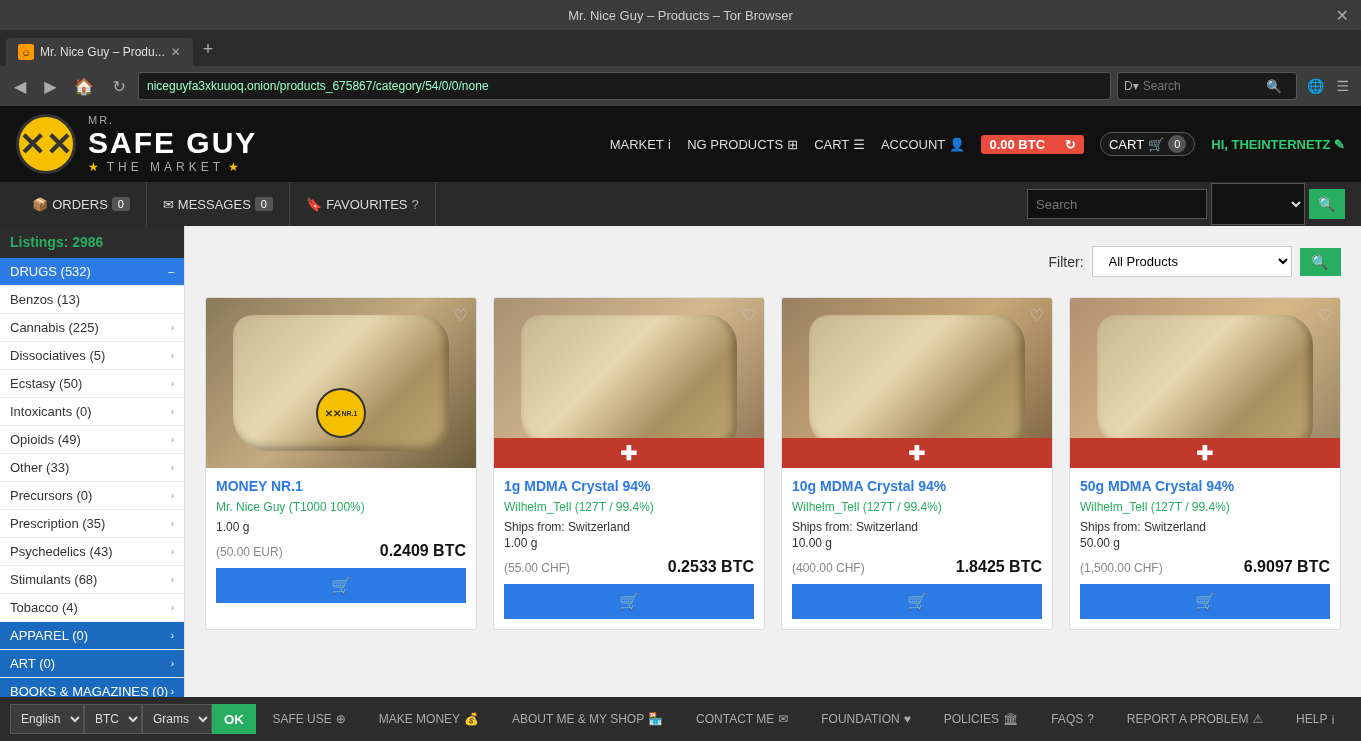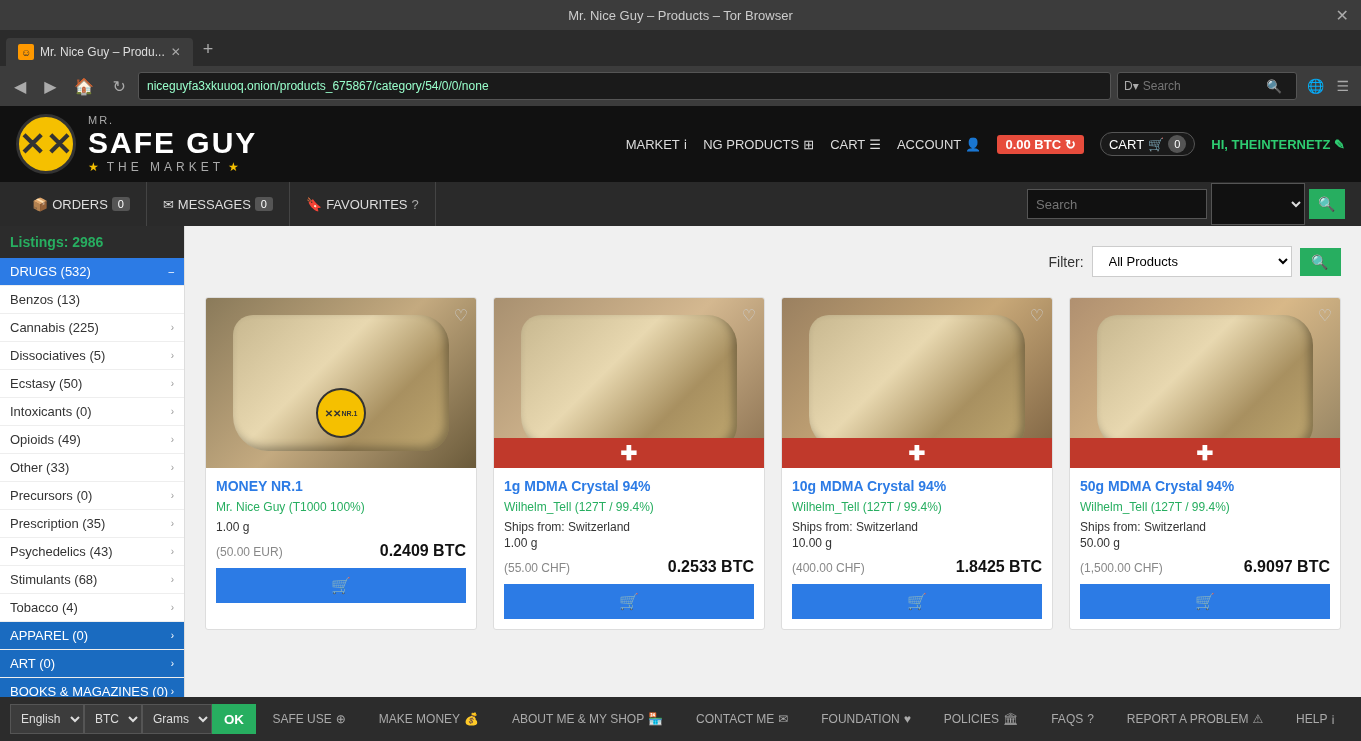--- a/index.html
+++ b/index.html
@@ -101,21 +101,21 @@
       font-size: 28px; font-weight: bold; color: #333; border: 3px solid #333;
     }
     .logo-text { color: #fff; }
     .logo-text .mr { font-size: 11px; color: #aaa; letter-spacing: 2px; }
     .logo-text .niceguy { font-size: 30px; font-weight: bold; letter-spacing: 2px; }
     .logo-text .market { font-size: 12px; color: #aaa; letter-spacing: 4px; display: flex; align-items: center; gap: 4px; }
     .logo-text .market::before, .logo-text .market::after { content: '★'; color: #f5c000; }
 
     .site-nav-top { display: flex; align-items: center; gap: 16px; color: #ddd; font-size: 13px; }
     .nav-item { display: flex; align-items: center; gap: 4px; cursor: pointer; color: #ddd; }
-    .btc-badge { background: #e74c3c; color: #fff; padding: 2px 8px; border-radius: 3px; font-weight: bold; display: flex; align-items: center; gap: 4px; }
+    .btc-badge { background: #e74c3c; color: #fff; padding: 2px 8px; border-radius: 3px; font-weight: bold; display: flex; align-items: center; gap: 20px; }
     .cart-badge { background: #1a1a1a; color: #fff; border: 1px solid #555; padding: 2px 8px; border-radius: 12px; display: flex; align-items: center; gap: 4px; }
     .cart-count { background: #555; border-radius: 50%; width: 18px; height: 18px; display: flex; align-items: center; justify-content: center; font-size: 11px; }
     .user-badge { color: #2ecc71; font-weight: bold; }
 
     
     .sub-nav {
       background: #2a2a2a;
       display: flex;
       align-items: center;
       padding: 0 16px;

